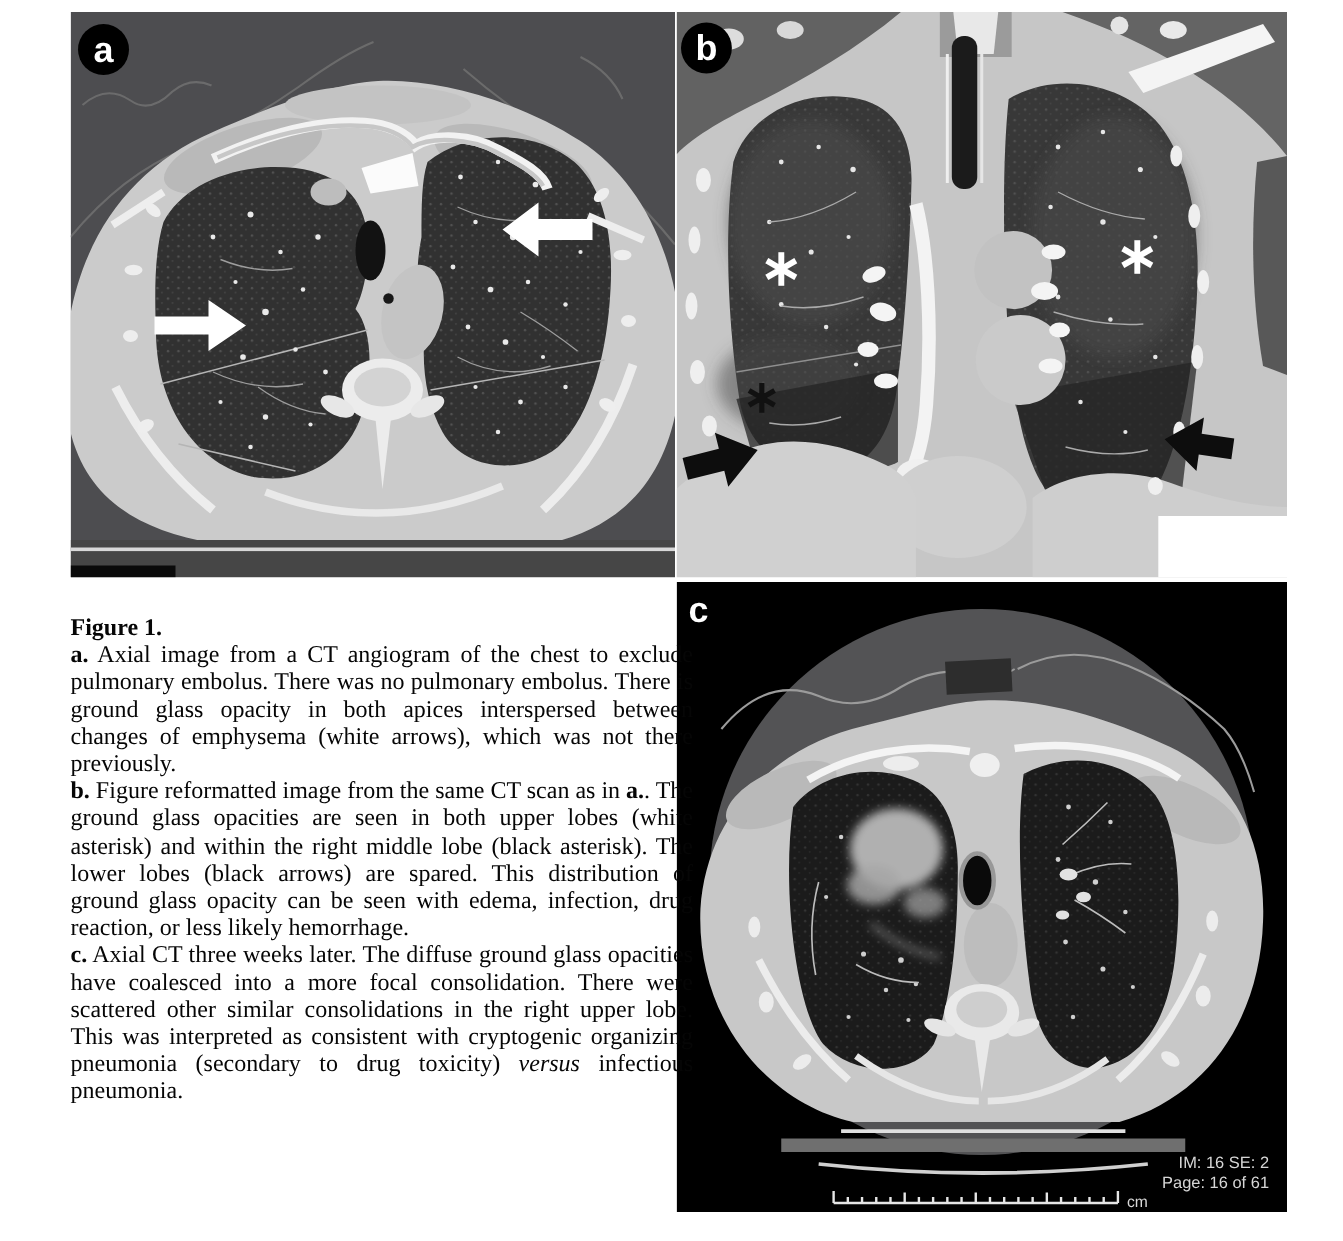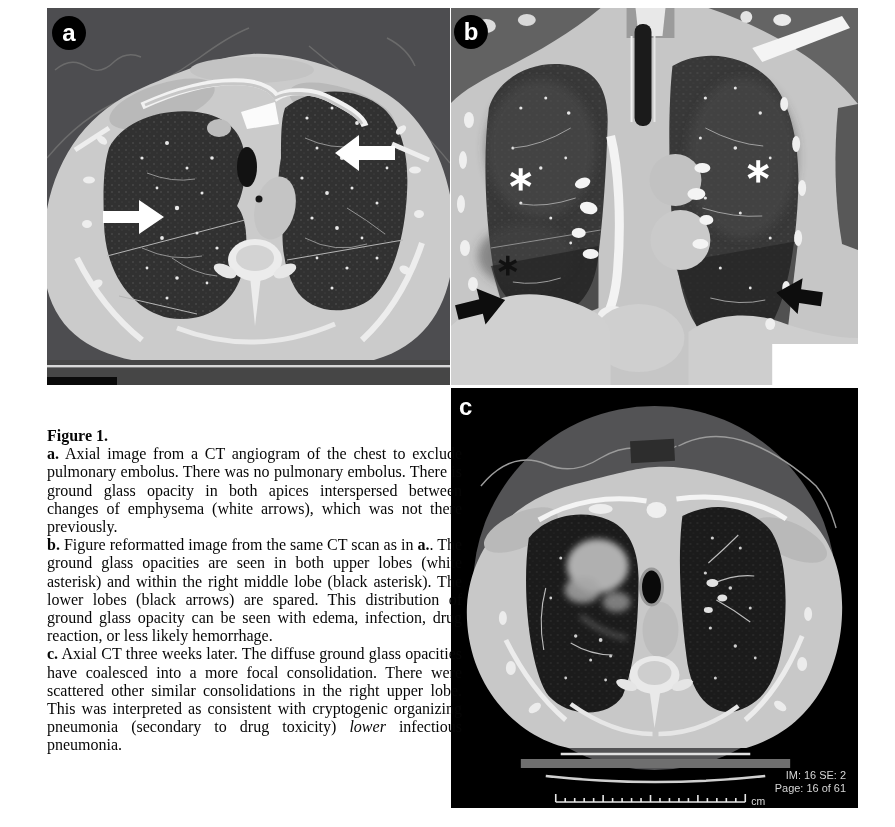--- a/index.html
+++ b/index.html
@@ -3,21 +3,21 @@
 <meta charset="utf-8">
 <style>
   html,body{margin:0;padding:0;background:#fff;}
   .page{position:relative;width:895px;height:827px;background:#ffffff;overflow:hidden;
         font-family:"Liberation Serif", serif;}
   .panel{position:absolute;overflow:hidden;}
   .panel svg{display:block;width:100%;height:100%;}
   .panel-a{left:47px;top:8px;width:403px;height:377px;}
   .panel-b{left:451px;top:8px;width:407px;height:377px;}
   .panel-c{left:451px;top:388px;width:407px;height:420px;}
-  .caption{position:absolute;left:47px;top:427px;width:415px;color:#060606;
+  .caption{position:absolute;left:47px;top:410px;width:415px;color:#060606;
            font-size:16px;line-height:18.2px;text-align:justify;}
   .caption p{margin:0;}
   .cap-title{font-weight:bold;}
   .svg-label-text{font-family:"Liberation Sans",sans-serif;font-weight:bold;}
   .hud-text{font-family:"Liberation Sans",sans-serif;}
 </style>
 </head>
 <body>
 
 <div class="page">
@@ -390,16 +390,16 @@
         <text x="396" y="404" font-size="11" fill="#d6d6d6" text-anchor="end" class="hud-text">Page: 16 of 61</text>
       </g>
       <text class="svg-label-text" x="8" y="27" font-size="24" fill="#ffffff">c</text>
     </svg>
   </div>
 
   <div class="caption">
     <p class="cap-title">Figure 1.</p>
     <p><b>a.</b><span> Axial image from a CT angiogram of the chest to exclude pulmonary embolus. There was no pulmonary embolus. There is ground glass opacity in both apices interspersed between changes of emphysema (white arrows), which was not there previously.</span></p>
     <p><b>b.</b><span> Figure reformatted image from the same CT scan as in </span><b>a.</b><span>. The ground glass opacities are seen in both upper lobes (white asterisk) and within the right middle lobe (black asterisk). The lower lobes (black arrows) are spared. This distribution of ground glass opacity can be seen with edema, infection, drug reaction, or less likely hemorrhage.</span></p>
-    <p><b>c.</b><span> Axial CT three weeks later. The diffuse ground glass opacities have coalesced into a more focal consolidation. There were scattered other similar consolidations in the right upper lobe. This was interpreted as consistent with cryptogenic organizing pneumonia (secondary to drug toxicity) </span><i>lower</i><span> infectious pneumonia.</span></p>
+    <p><b>c.</b><span> Axial CT three weeks later. The diffuse ground glass opacities have coalesced into a more focal consolidation. There were scattered other similar consolidations in the right upper lobe. This was interpreted as consistent with cryptogenic organizing pneumonia (secondary to drug toxicity) </span><i>versus</i><span> infectious pneumonia.</span></p>
   </div>
 
 </div>
 
 </body></html>

